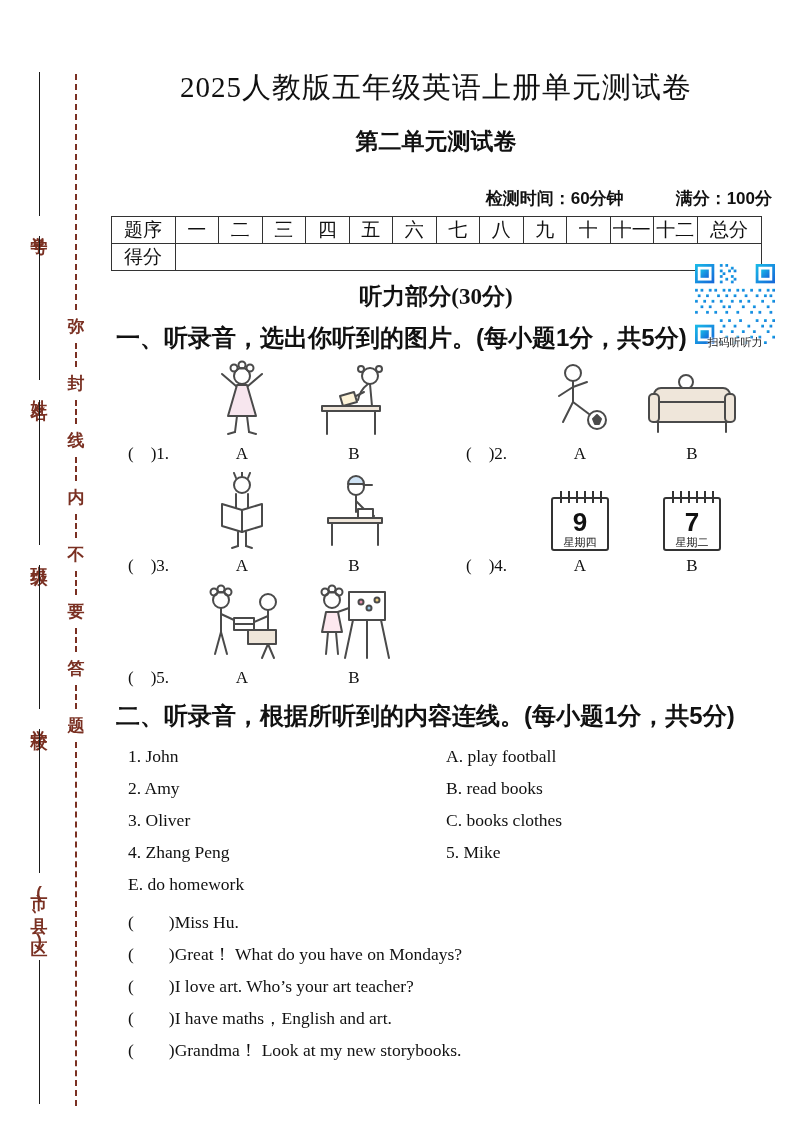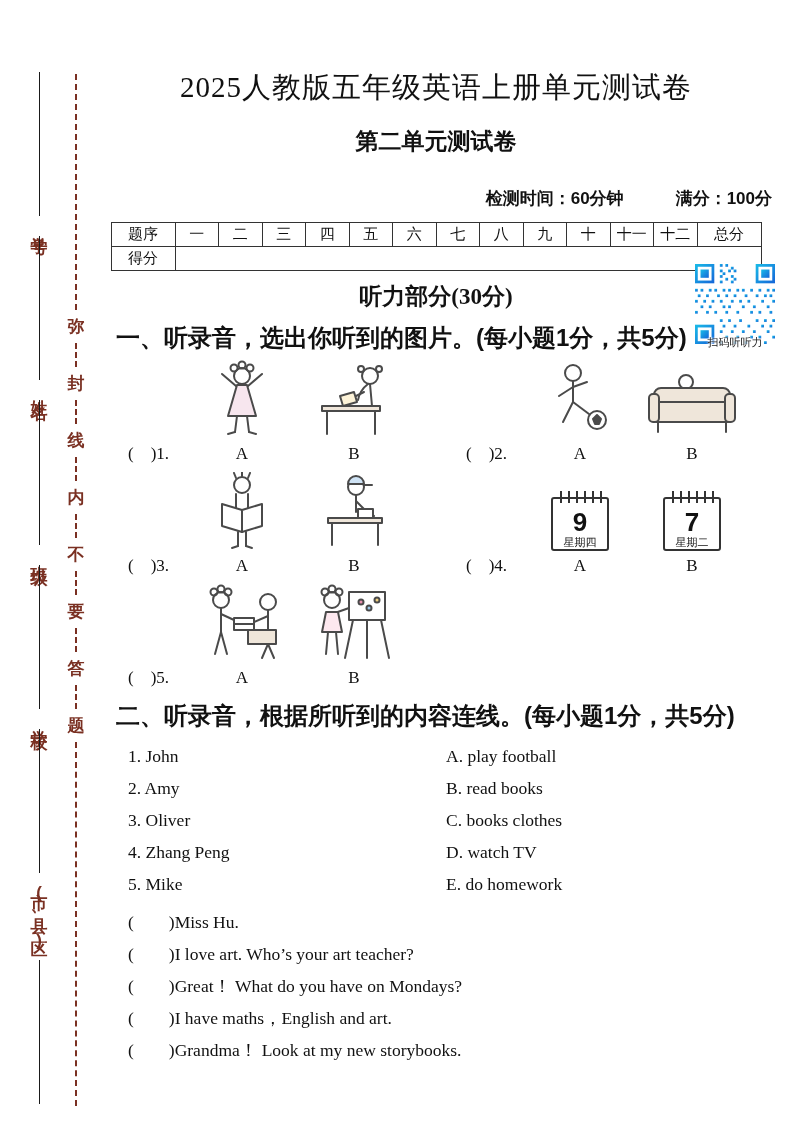--- a/index.html
+++ b/index.html
@@ -19,21 +19,21 @@
   .sdash{width:0;border-left:2px dashed #7a3022;}
   .sdash.t{flex:2.6;} .sdash.b{flex:4;} .sdash.mini{height:24px;}
 
   
   .main{position:absolute;left:100px;top:0;width:672px;}
   .title{margin:68px 0 18px;text-align:center;font-size:29px;font-weight:normal;letter-spacing:1px;}
   .subtitle{margin:16px 0 0;text-align:center;font-size:23px;font-weight:bold;}
   .info{margin-top:30px;text-align:right;font-weight:bold;font-size:17px;
         font-family:"Liberation Sans","DejaVu Sans",sans-serif;}
   .info .sp{display:inline-block;width:52px;}
-  .score-table{margin:12px auto 0;border-collapse:collapse;table-layout:fixed;width:650px;font-size:15px;}
+  .score-table{margin:6px auto 0;border-collapse:collapse;table-layout:fixed;width:650px;font-size:19px;}
   .score-table td{border:1.4px solid #333;height:23px;text-align:center;padding:0;overflow:hidden;}
   .listen-header{margin-top:10px;text-align:center;font-size:23px;font-weight:bold;}
   .sec-title{margin:10px 0 0 16px;font-size:24px;font-weight:bold;
              font-family:"Liberation Sans","DejaVu Sans",sans-serif;}
 
   
   .picrow{display:flex;gap:56px;margin:6px 0 0 28px;}
   .pgroup{display:grid;grid-template-columns:58px 112px 112px;align-items:end;}
   .pic{display:flex;justify-content:center;align-items:flex-end;height:82px;}
   .plabel{font-size:17px;height:24px;line-height:24px;}
@@ -350,29 +350,28 @@
 
     <div class="sec-title">二、听录音，根据所听到的内容连线。(每小题1分，共5分)</div>
     <div class="match">
       <div>1. John</div>
       <div>A. play football</div>
       <div>2. Amy</div>
       <div>B. read books</div>
       <div>3. Oliver</div>
       <div>C. books clothes</div>
       <div>4. Zhang Peng</div>
-      <div>D. watch TV</div>
       <div>5. Mike</div>
       <div>E. do homework</div>
     </div>
 
     <div class="order-items">
       <div>(　　)Miss Hu.</div>
+      <div>(　　)Great！ What do you have on Mondays?</div>
       <div>(　　)I love art. Who’s your art teacher?</div>
-      <div>(　　)Great！ What do you have on Mondays?</div>
       <div>(　　)I have maths，English and art.</div>
       <div>(　　)Grandma！ Look at my new storybooks.</div>
     </div>
 
   </div>
 
   <div class="qr">
     <svg viewBox="0 0 29 29" width="80" height="80">
       <defs>
         <linearGradient id="qg" x1="0" y1="0" x2="1" y2="1">

